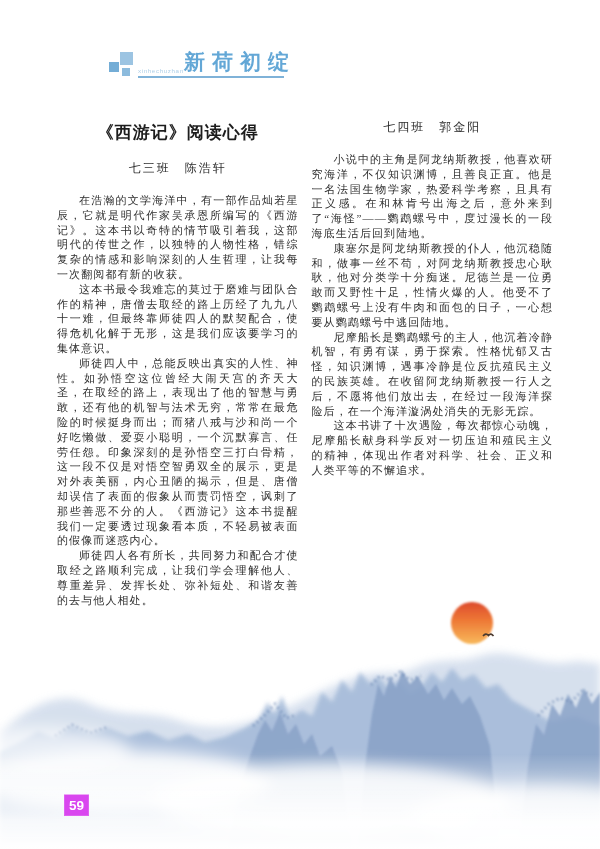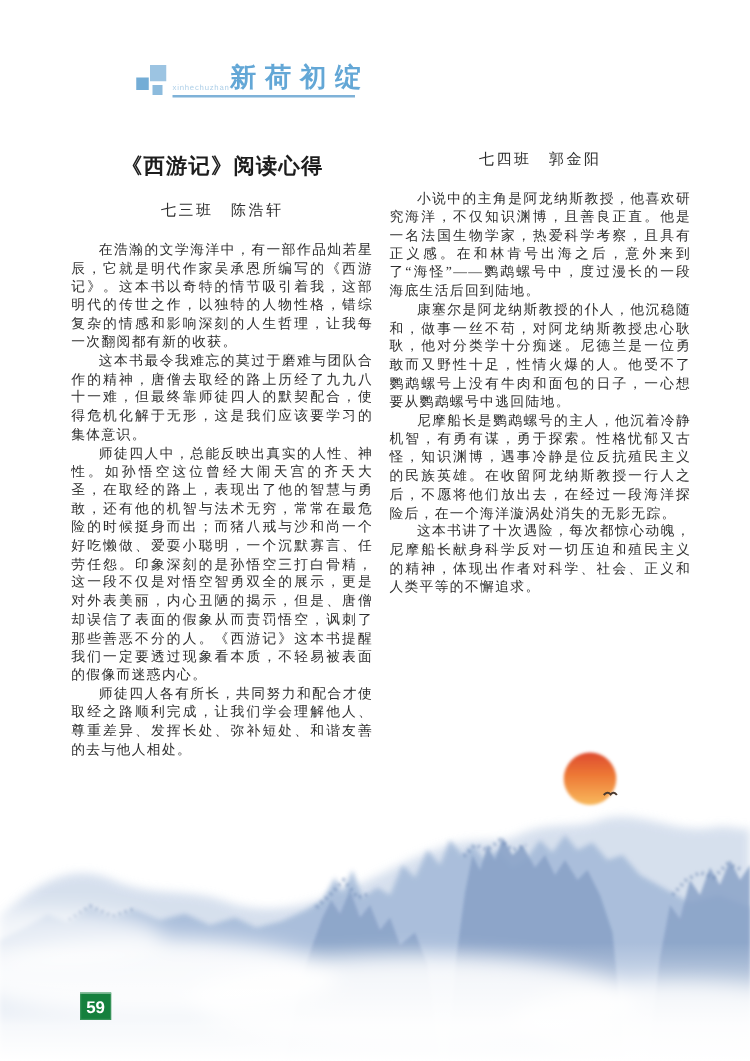--- a/index.html
+++ b/index.html
@@ -18,21 +18,21 @@
   .hdr-line{position:absolute;left:30px;top:24px;width:146px;height:0;border-bottom:2px solid #7fb2d8;}
   
   .columns{position:absolute;left:57px;top:105px;width:496px;display:flex;gap:13px;z-index:2;}
   .col{width:242px;}
   .art-title{margin:16px;text-align:center;font-size:17px;font-weight:700;color:#1d1d1d;letter-spacing:1px;white-space:nowrap;}
   .byline{margin:14px 0 0 0;text-align:center;font-size:12px;color:#2e2e2e;letter-spacing:2px;}
   .body-text{margin-top:16px;}
   .body-text p{margin:0;font-size:11px;line-height:14.8px;letter-spacing:1.1px;color:#2e2e2e;
         text-align:justify;text-indent:2em;}
   
-  .page-badge{position:absolute;left:64px;top:794px;width:25px;height:22px;background:#15803d;
+  .page-badge{position:absolute;left:64px;top:794px;width:25px;height:22px;background:#d946ef;
         box-shadow:inset 0 1px 0 rgba(255,255,255,.45), inset 0 0 0 1px rgba(255,255,255,.15);
         color:#fff;font-family:"Liberation Sans","DejaVu Sans",sans-serif;font-size:13.5px;font-weight:700;
         display:flex;align-items:center;justify-content:center;z-index:3;}
   
   .landscape{position:absolute;left:0;bottom:0;width:600px;height:265px;z-index:1;}
 </style>
 </head>
 <body>
 
 <div class="page">

